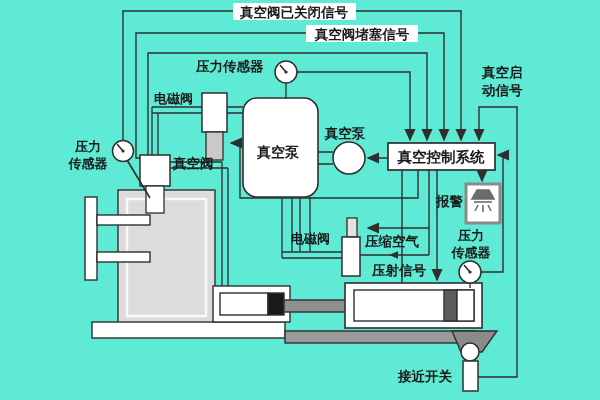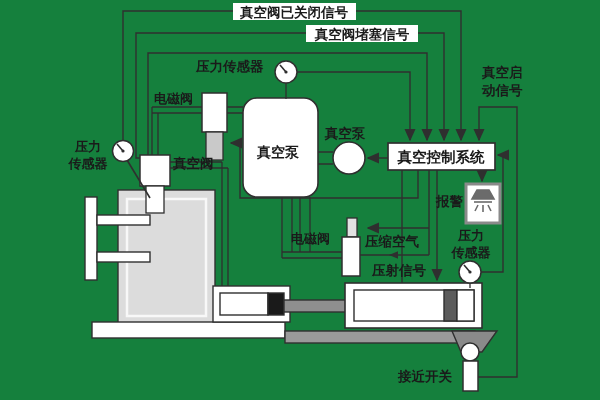--- a/index.html
+++ b/index.html
@@ -1,16 +1,16 @@
 <!DOCTYPE html>
 <html><head>
 <meta charset="utf-8">
 <style>
   html,body{margin:0;padding:0;background:#ffffff;}
-  .stage{width:600px;height:400px;position:relative;background:#15803d;overflow:hidden;
+  .stage{width:600px;height:400px;position:relative;background:#5eead4;overflow:hidden;
          font-family:"Liberation Sans", sans-serif;}
   svg{display:block;}
   text{fill:#1a1a1a;font-family:"Liberation Sans", sans-serif;}
   .lbl{font-weight:600;}
 </style>
 </head>
 <body>
 
 <div class="stage">
 <svg width="600" height="400" viewBox="0 0 600 400">

